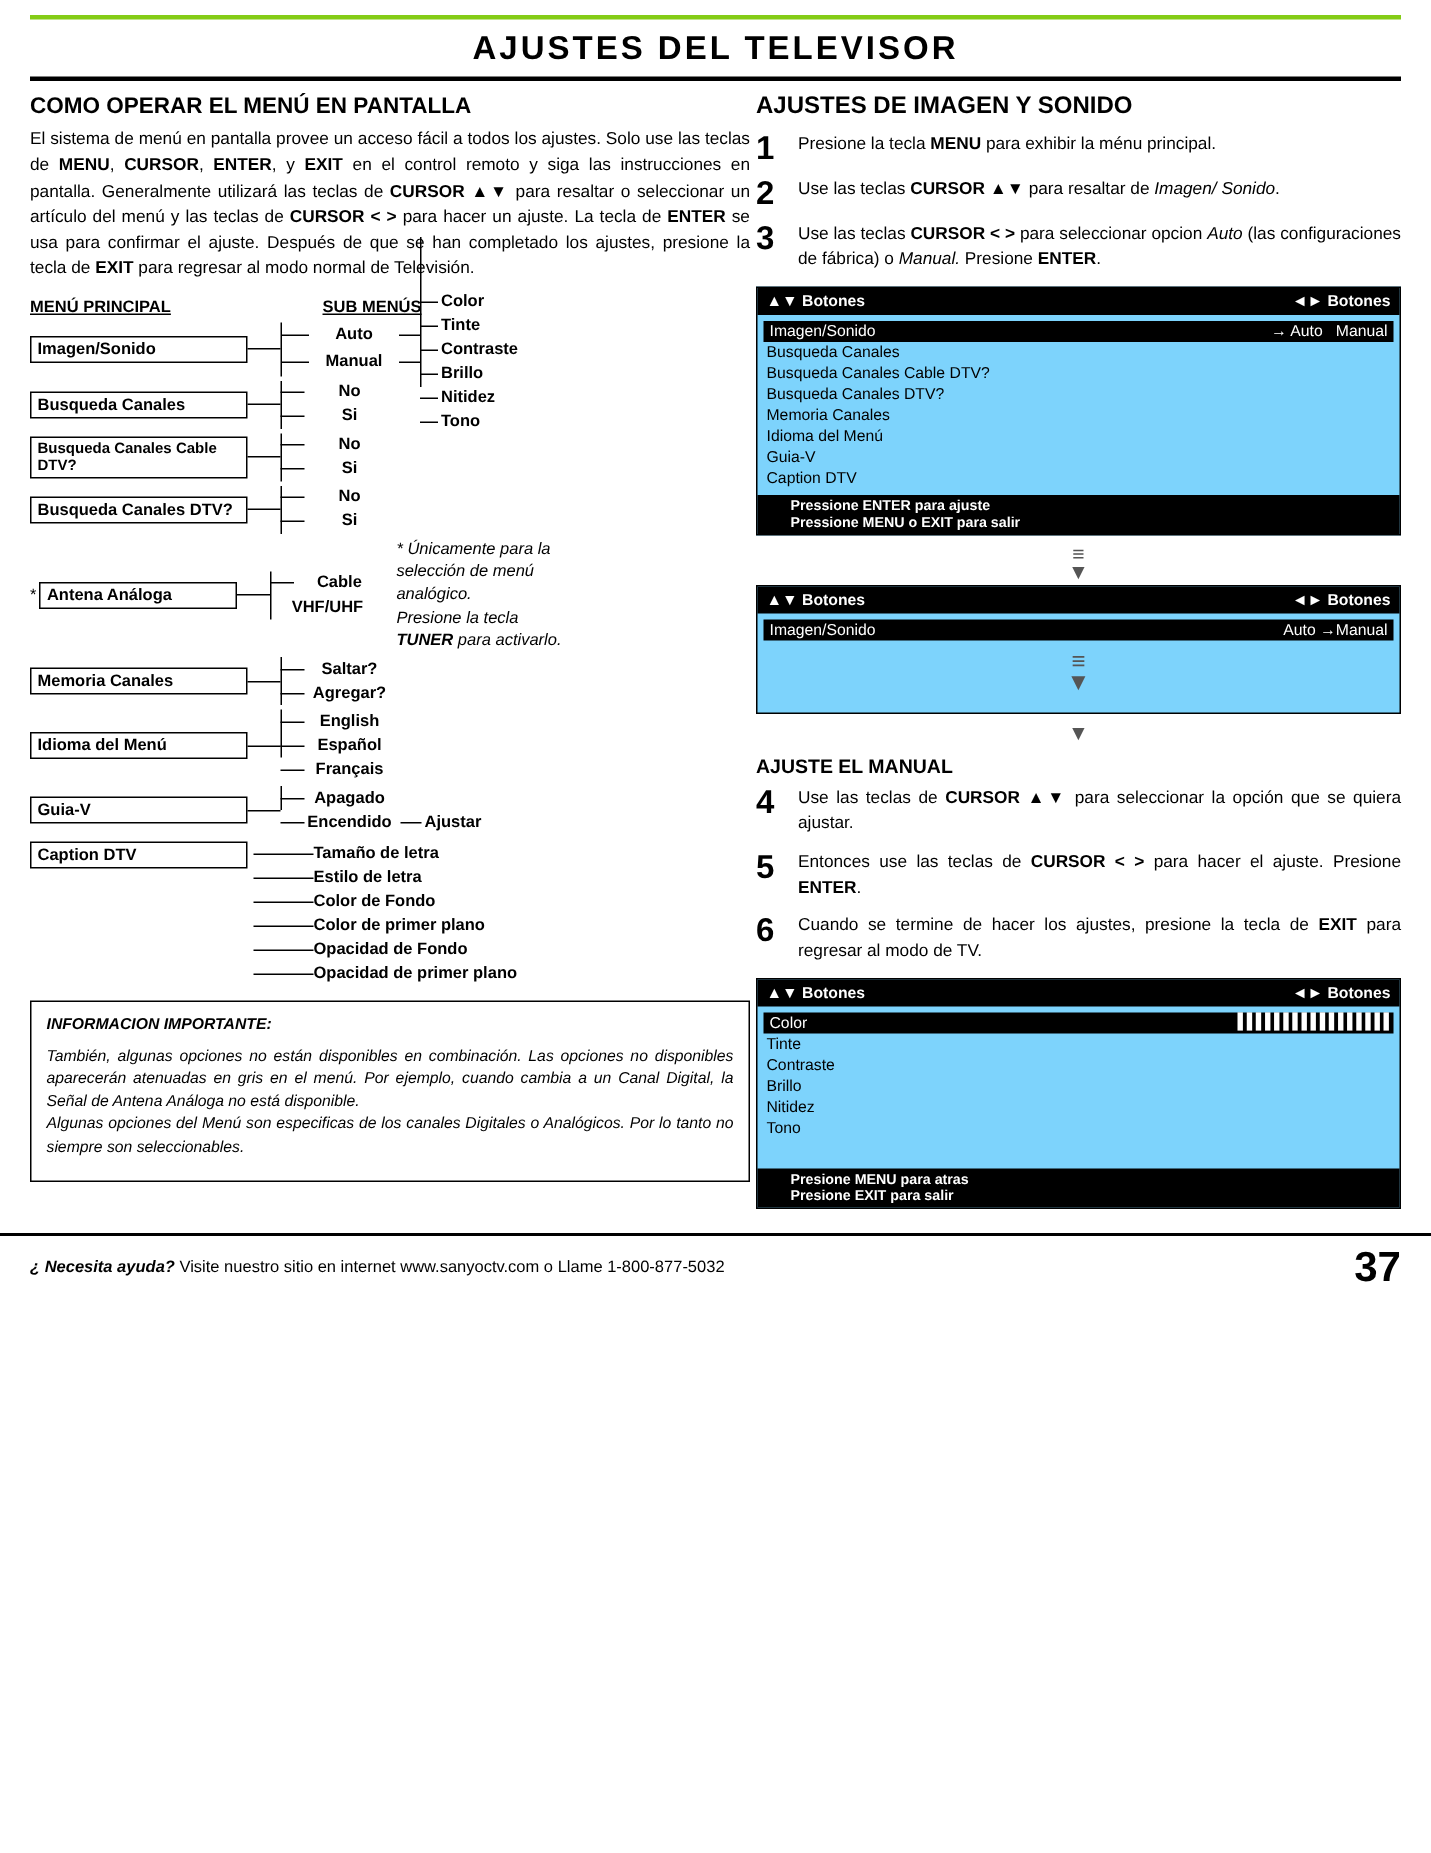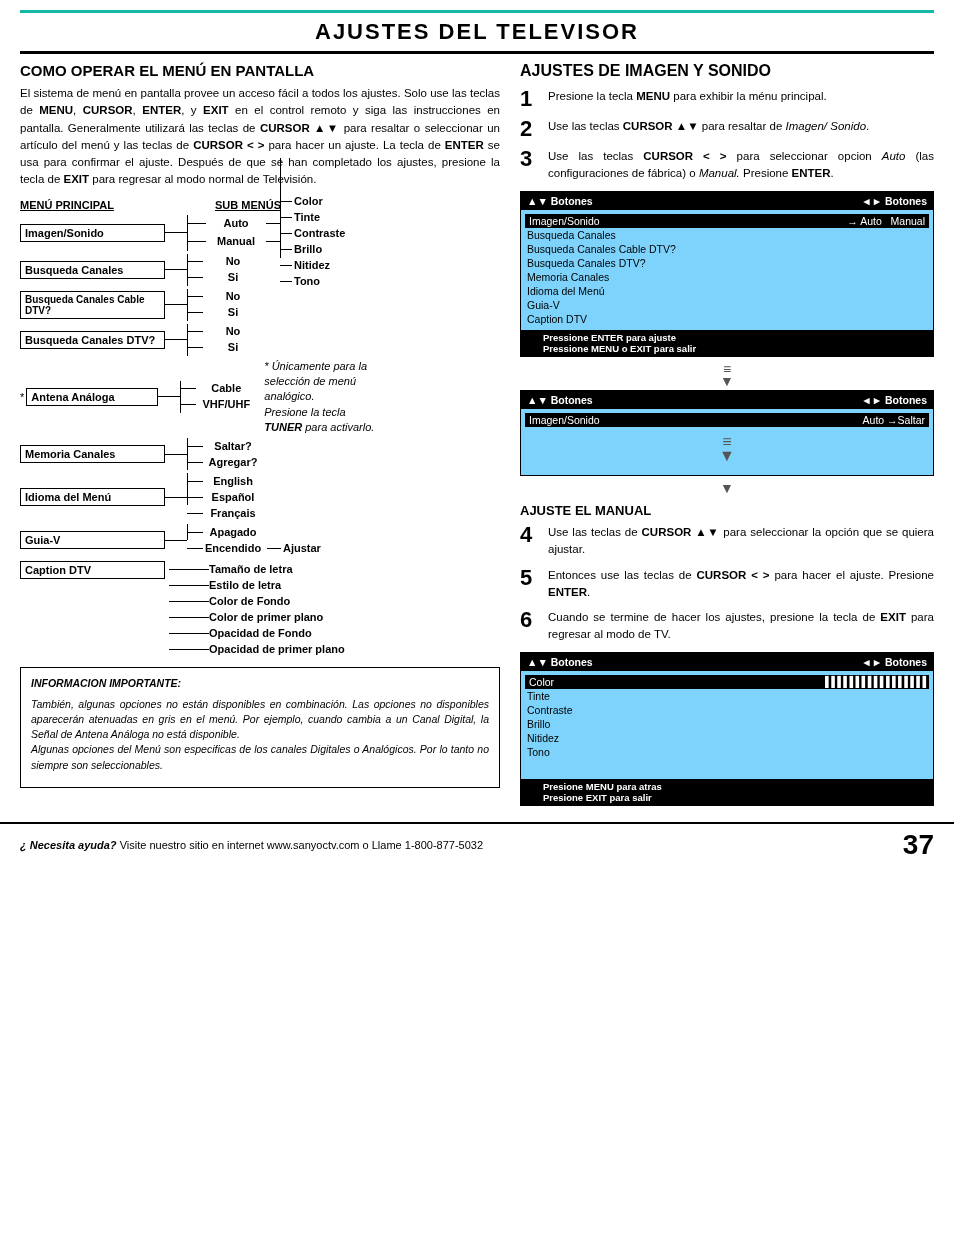--- a/index.html
+++ b/index.html
@@ -9,36 +9,36 @@
       background: #fff;
       font-family: Arial, Helvetica, sans-serif;
       font-size: 12px;
       color: #000;
       position: relative;
     }
 
     
     .page-title-bar {
       background: #fff;
-      border-top: 3px solid #14b8a6;
+      border-top: 3px solid #84cc16;
       border-bottom: 3px solid #000;
       text-align: center;
       padding: 6px 0;
       margin: 10px 20px 8px 20px;
     }
     .page-title-bar h1 {
       font-size: 22px;
       font-weight: 900;
       letter-spacing: 2px;
     }
 
     .content-wrapper {
       display: flex;
       padding: 0 20px;
-      gap: 20px;
+      gap: 4px;
     }
 
     
     .left-col {
       width: 480px;
       flex-shrink: 0;
     }
 
     
     .right-col {
@@ -339,21 +339,21 @@
       <div style="display:flex; flex-direction:row; margin-bottom:3px; align-items:center;">
         <span style="font-size:11px; margin-right:2px;">*</span>
         <div class="nav-main" style="width:132px;">Antena Análoga</div>
         <div class="h-line"></div>
         <div style="display:flex; flex-direction:column;">
           <div style="display:flex; flex-direction:row; align-items:center; height:16px; position:relative;">
             <div style="width:1px; background:#000; position:absolute; top:0; bottom:-16px; left:0;"></div>
             <div style="width:16px; height:1px; background:#000;"></div>
             <span class="sub-label">Cable</span>
           </div>
-          <div style="display:flex; flex-direction:row; align-items:center; height:16px;">
+          <div style="display:flex; flex-direction:column; align-items:center; height:16px;">
             <div style="width:16px; height:1px; background:#000;"></div>
             <span class="sub-label">VHF/UHF</span>
           </div>
         </div>
         <div class="italic-note" style="max-width:120px; margin-left:8px;">
           * <em>Únicamente para la selección de menú analógico.</em><br>
           <em>Presione la tecla <strong>TUNER</strong> para activarlo.</em>
         </div>
       </div>
 
@@ -509,21 +509,21 @@
     <div class="three-lines">≡<br>▼</div>
 
     <div class="tv-screen">
       <div class="tv-header">
         <span>▲▼ Botones</span>
         <span>◄► Botones</span>
       </div>
       <div class="tv-body">
         <div class="tv-row selected">
           <span>Imagen/Sonido</span>
-          <span>Auto →Saltar</span>
+          <span>Auto →Manual</span>
         </div>
         <div style="text-align:center; padding:8px 0; font-size:16px; line-height:0.9; color:#555;">
           ≡<br>▼
         </div>
       </div>
     </div>
 
     <div class="three-lines">▼</div>
 
     <div class="subsection-title">AJUSTE EL MANUAL</div>

